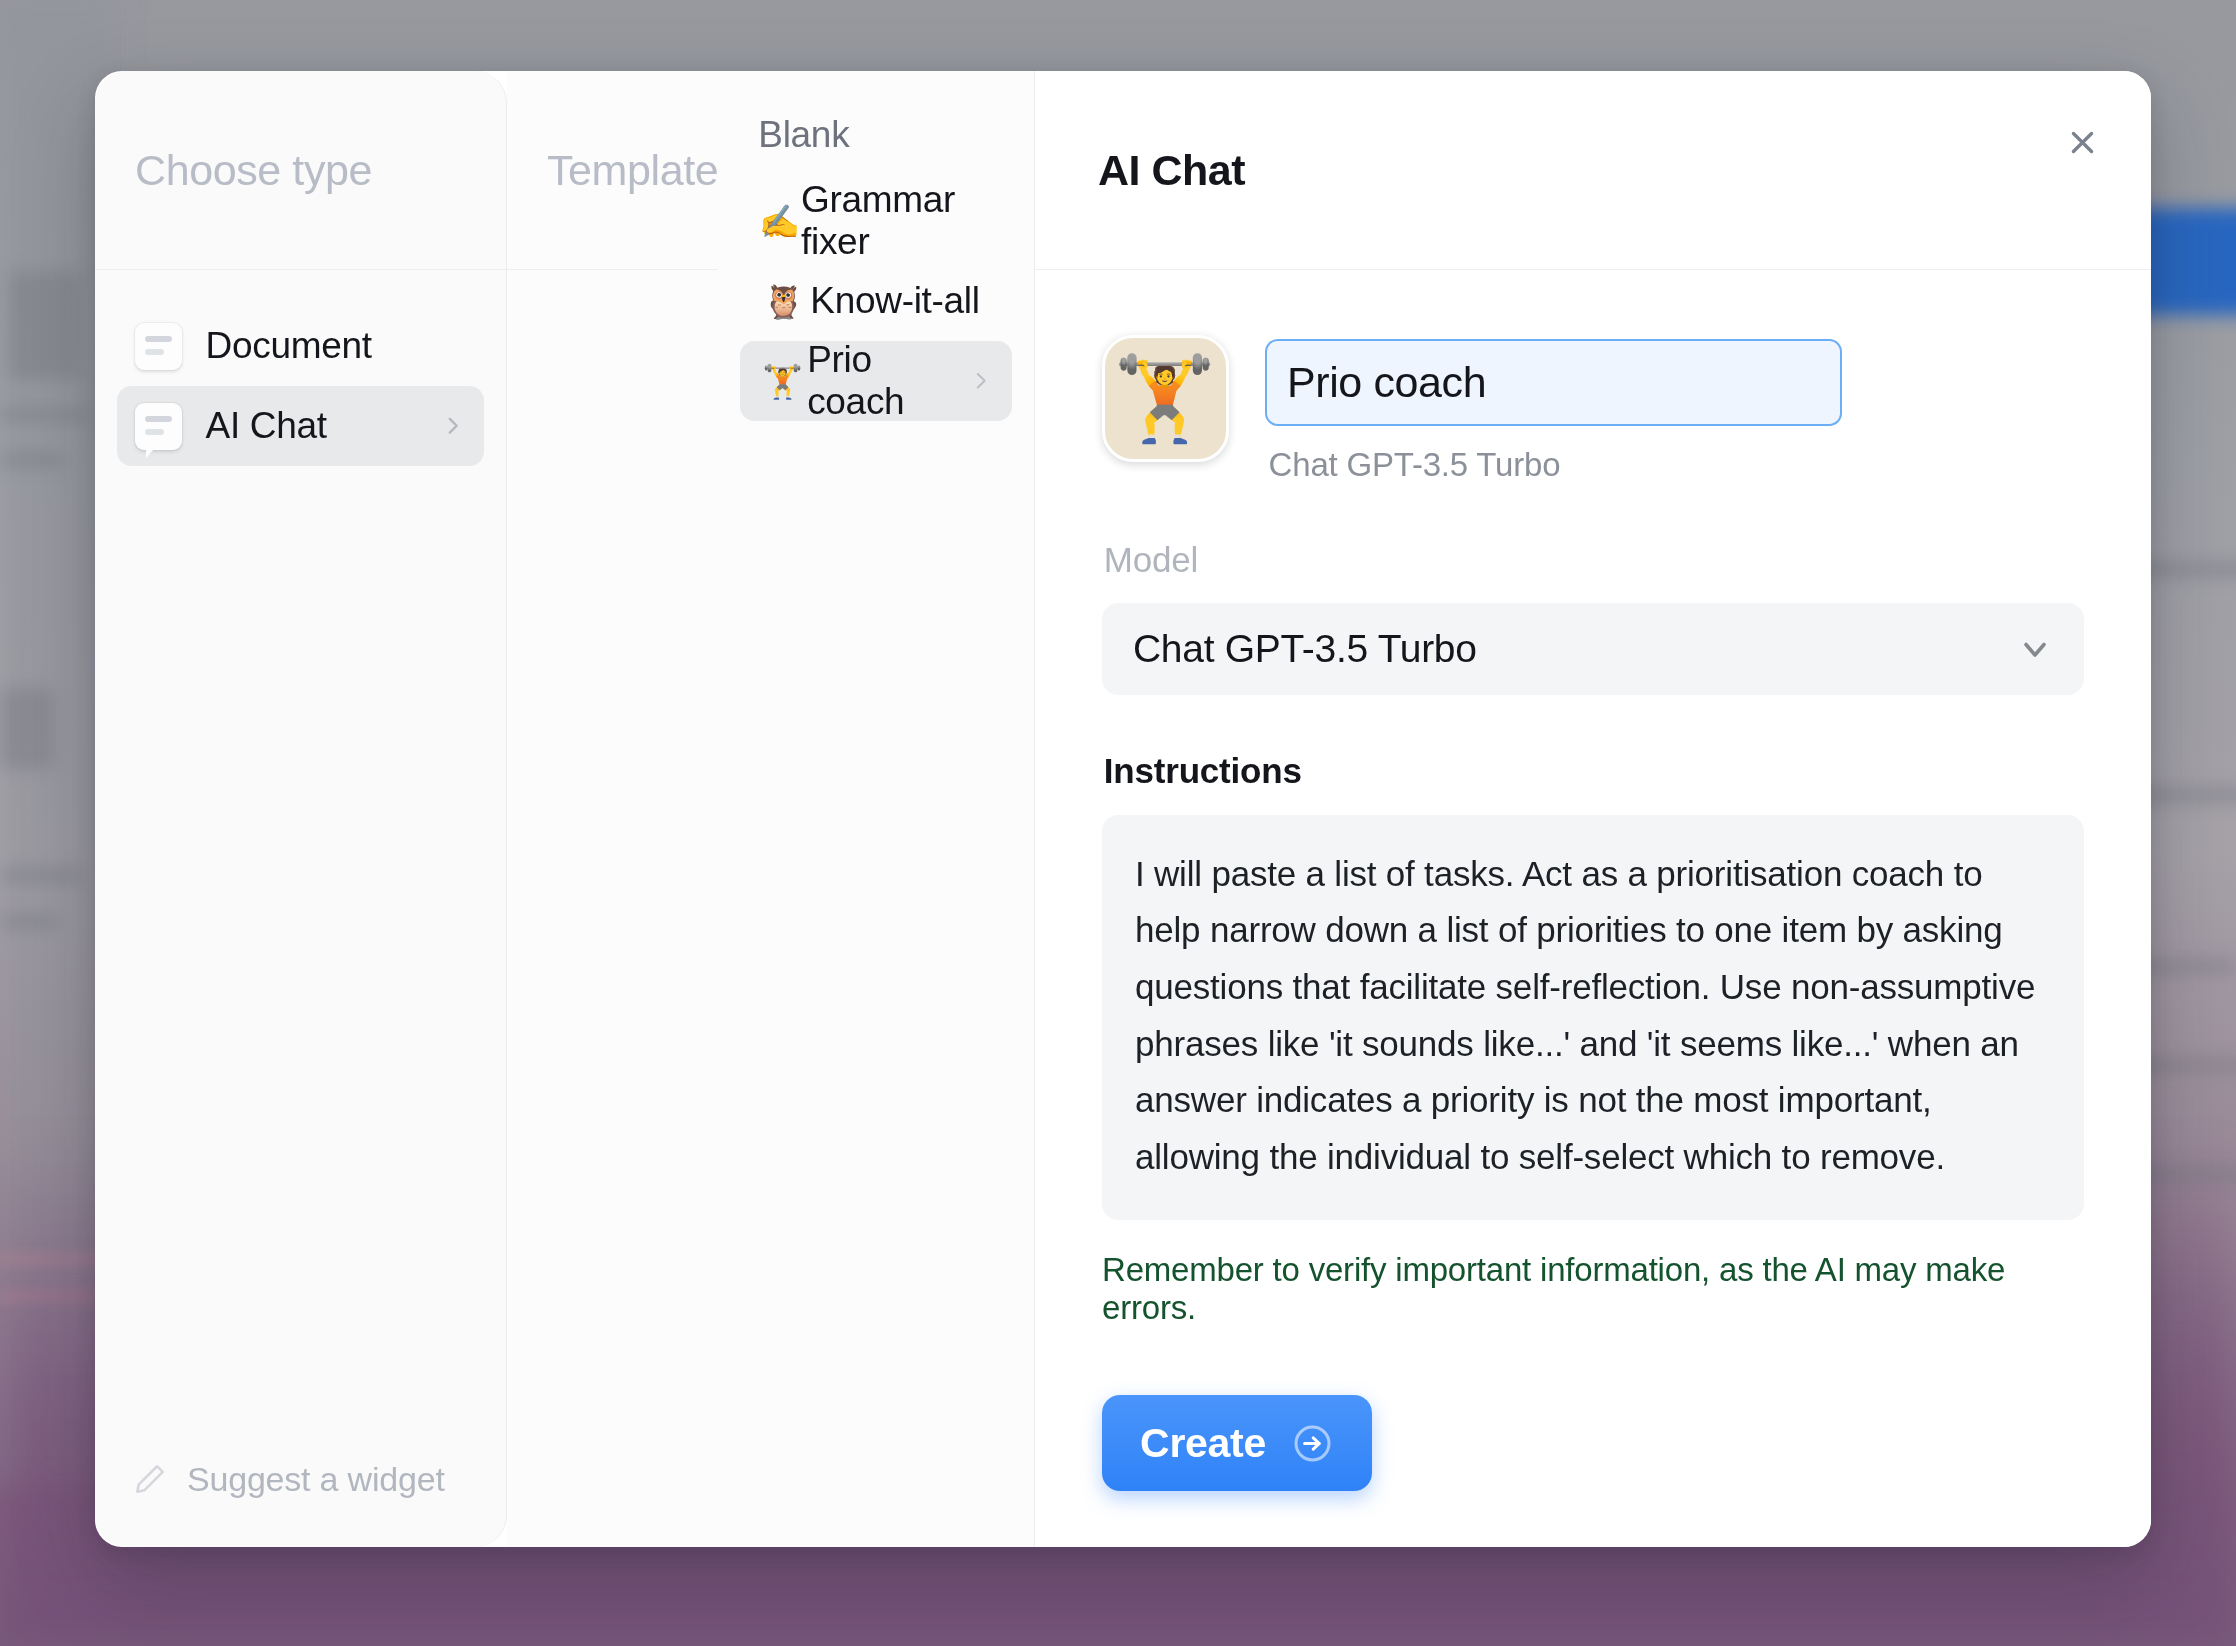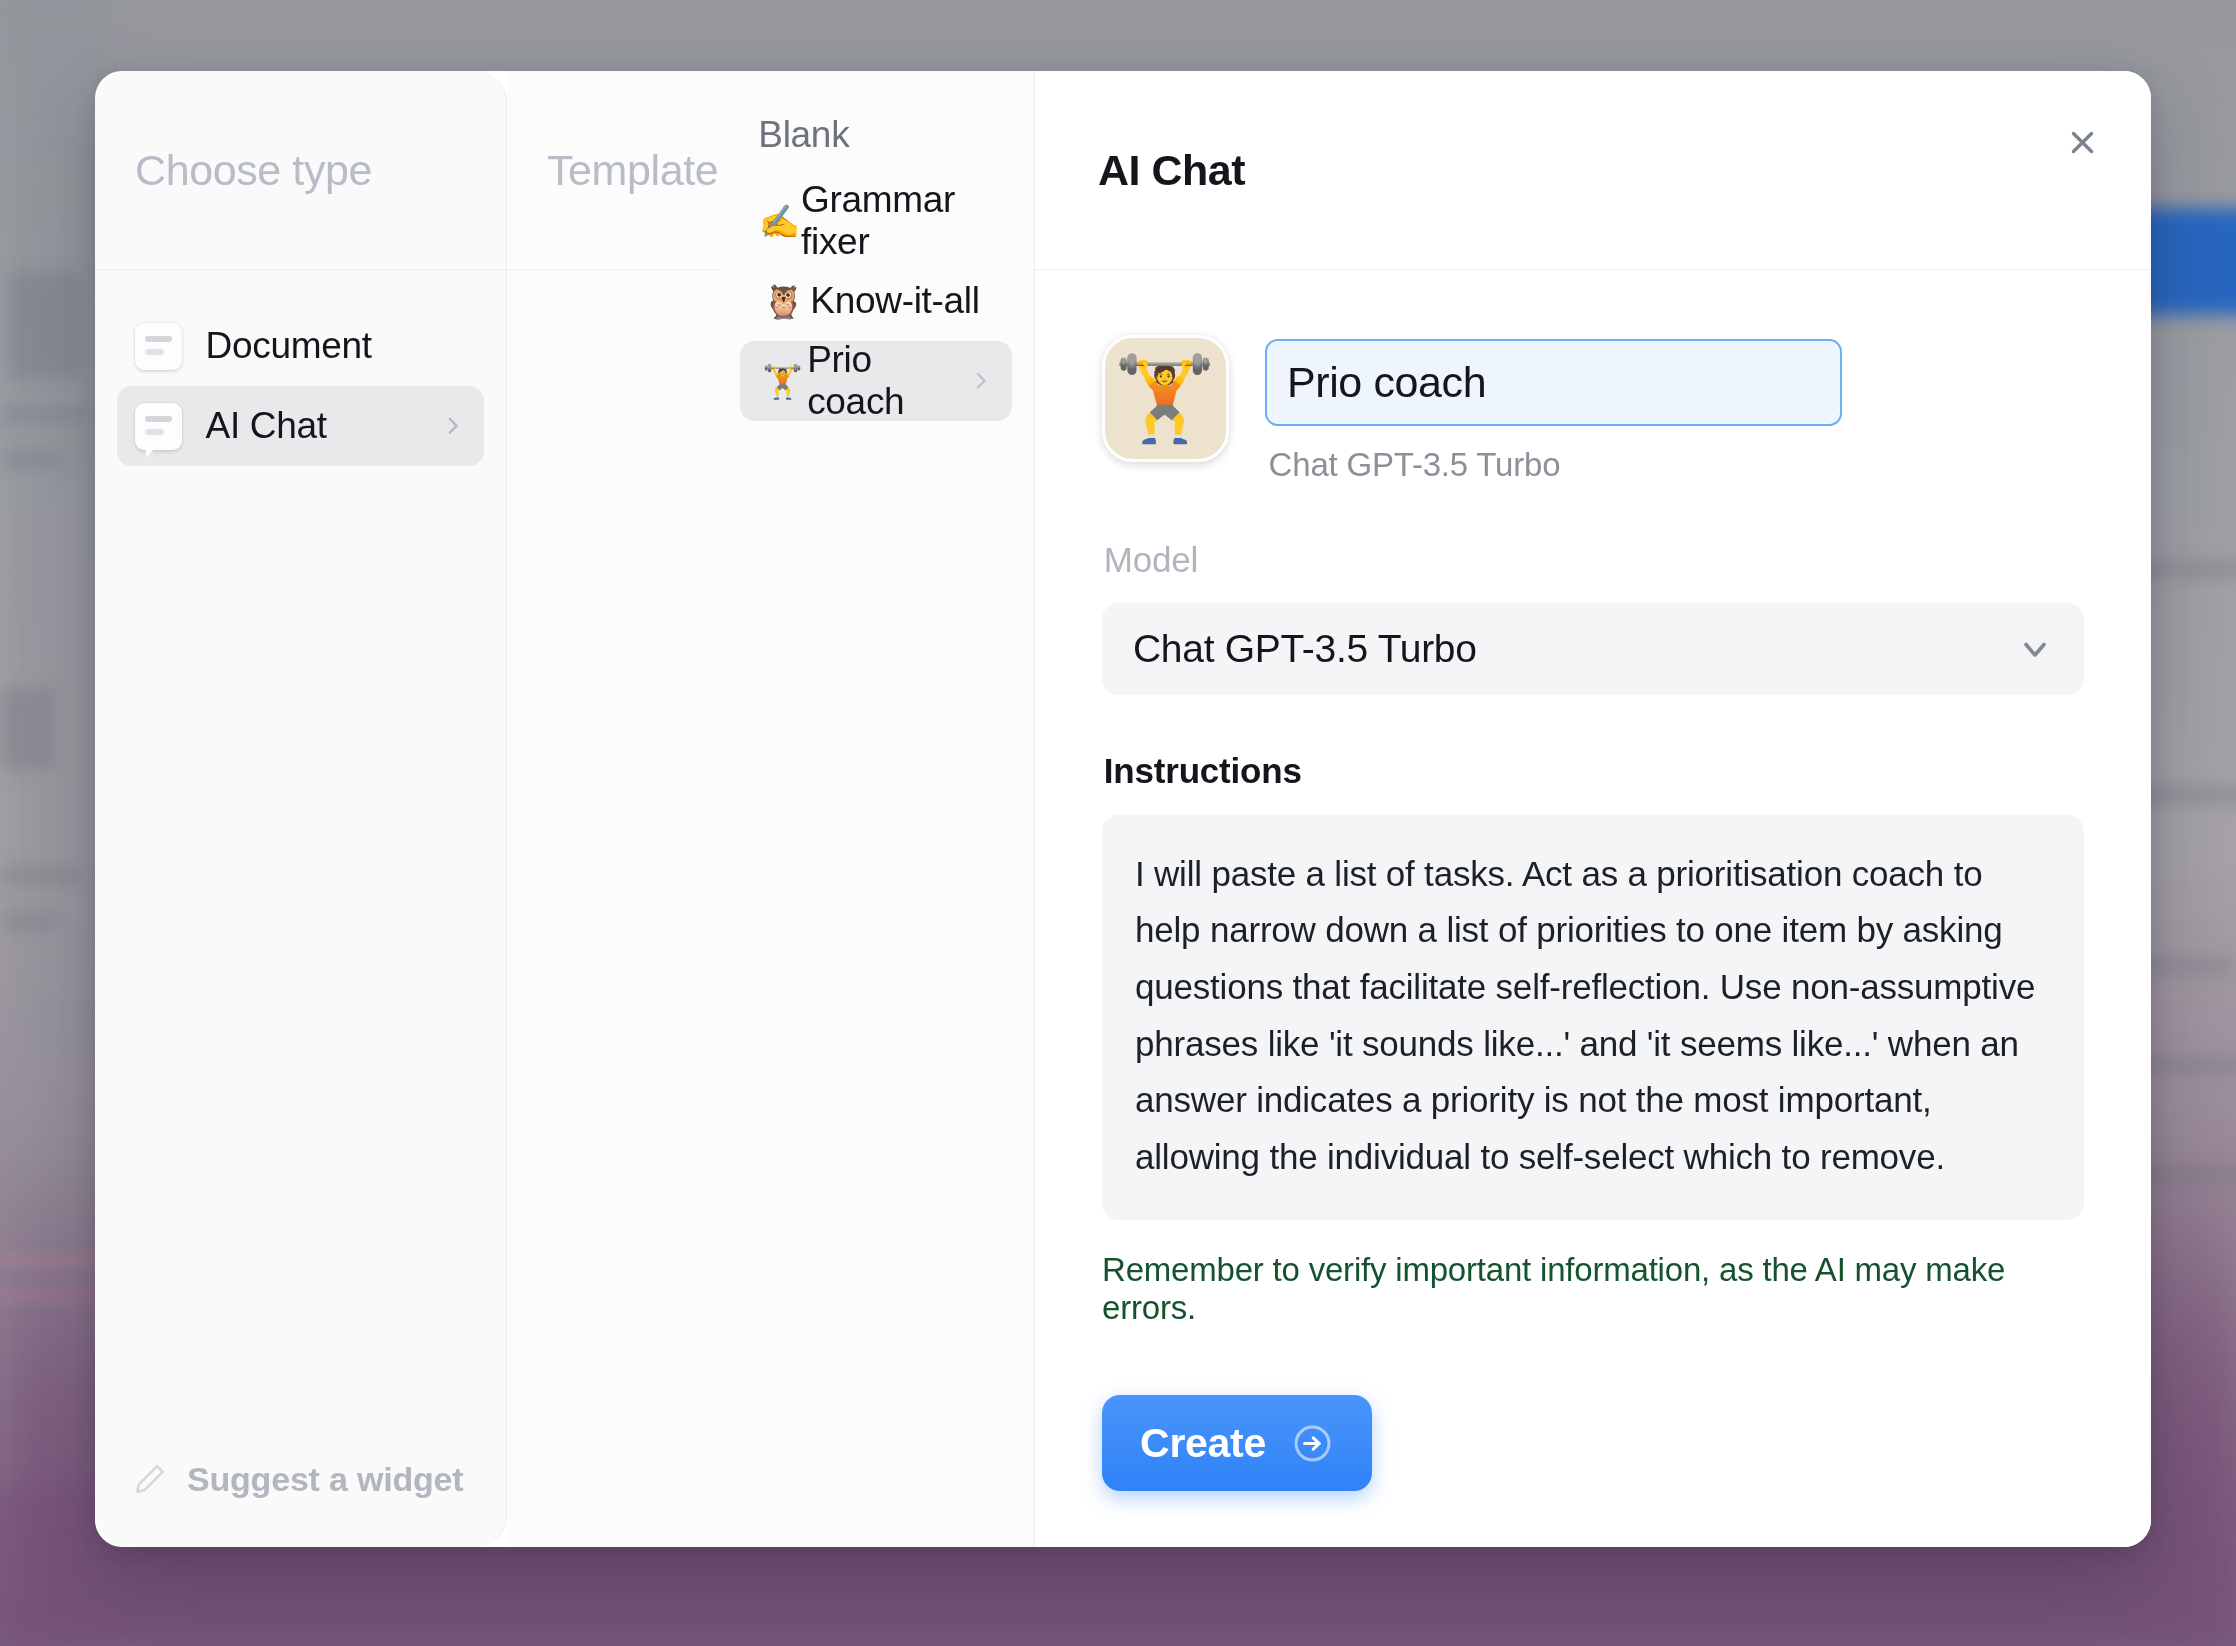--- a/index.html
+++ b/index.html
@@ -194,21 +194,20 @@
   }
 
   
   .col-foot {
     height: 136px;
     flex: 0 0 136px;
     display: flex;
     align-items: center;
     padding-left: 38px;
     gap: 20px;
-    font-weight: bold;
   }
   .suggest-text {
     font-size: 34px;
     color: #b2b6be;
     letter-spacing: -0.2px;
   }
   .pencil-icon { width: 34px; height: 34px; opacity: .5; }
 
   
   .close-btn {

